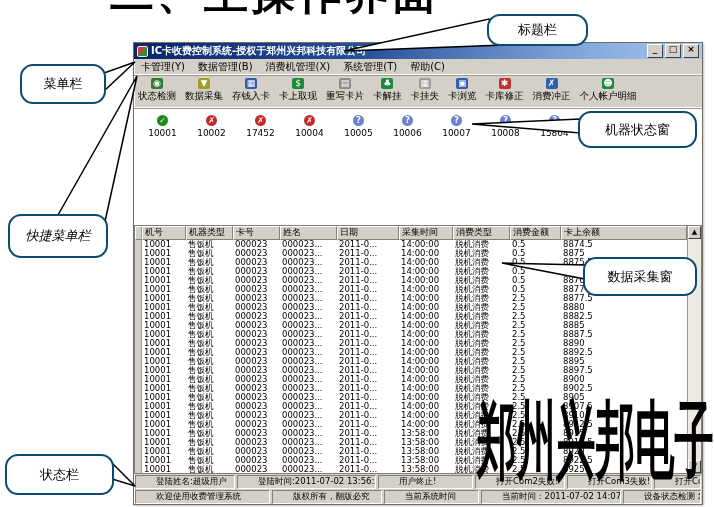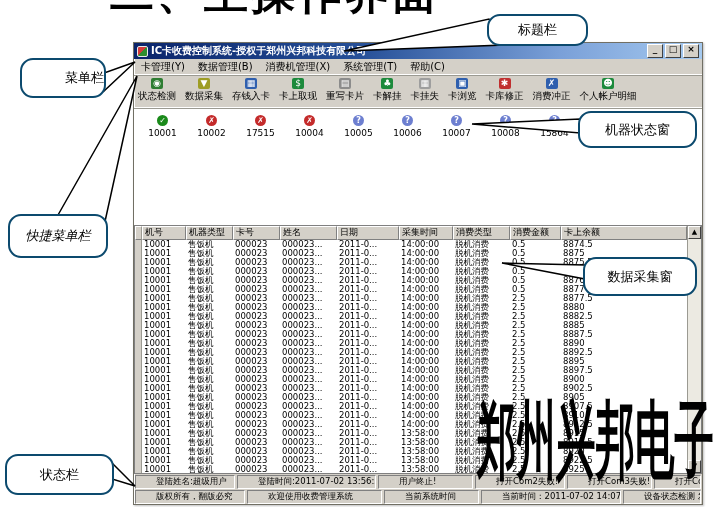--- a/index.html
+++ b/index.html
@@ -62,21 +62,21 @@
   #sb1 .p0{width:100px}#sb1 .p1{width:139px}#sb1 .p2{width:95px}#sb1 .p3{width:90px}
   #sb1 .p4{width:85px}#sb1 .p5{flex:1 1 auto;}
   #sb2 .p0{width:135px}#sb2 .p1{width:110px}#sb2 .p2{width:95px}#sb2 .p3{width:140px}
   #sb2 .p4{flex:1 1 auto;}
 
   
   .callout{position:absolute;background:#fff;border:2px solid #0c4a6e;border-radius:13px;
            display:flex;align-items:center;justify-content:center;font-size:13px;z-index:6;
            box-sizing:border-box;white-space:nowrap;}
   #co-title{left:487px;top:14px;width:101px;height:32px;}
-  #co-menu{left:20px;top:58px;width:86px;height:40px;justify-content:flex-end;}
+  #co-menu{left:20px;top:64px;width:86px;height:40px;}
   #co-shortcut{left:8px;top:214px;width:100px;height:44px;font-style:italic;}
   #co-machine{left:578px;top:111px;width:119px;height:37px;}
   #co-data{left:583px;top:257px;width:114px;height:39px;}
   #co-status{left:5px;top:454px;width:109px;height:41px;}
   #callout-svg{position:absolute;left:0;top:0;z-index:5;}
   #callout-svg polygon{fill:#fff;stroke:#000;stroke-width:1.5;}
 
   .watermark{position:absolute;left:477px;top:396px;font-size:84px;font-weight:bold;color:#000;
              white-space:nowrap;transform:scaleX(0.47);transform-origin:left top;z-index:7;line-height:1.05;}
 </style>
@@ -161,21 +161,21 @@
       <div class="machine">
         <span class="m-icon" style="background: rgb(26, 138, 26);">✓</span>
         <span class="m-id">10001</span>
       </div>
       <div class="machine">
         <span class="m-icon" style="background: rgb(196, 43, 43);">✗</span>
         <span class="m-id">10002</span>
       </div>
       <div class="machine">
         <span class="m-icon" style="background: rgb(196, 43, 43);">✗</span>
-        <span class="m-id">17515</span>
+        <span class="m-id">17452</span>
       </div>
       <div class="machine">
         <span class="m-icon" style="background: rgb(196, 43, 43);">✗</span>
         <span class="m-id">10004</span>
       </div>
       <div class="machine">
         <span class="m-icon" style="background: rgb(109, 127, 208);">?</span>
         <span class="m-id">10005</span>
       </div>
       <div class="machine">
@@ -536,22 +536,22 @@
   </div>
   <div class="statusbar" id="sb1">
       <span class="sbp p0">登陆姓名:超级用户</span>
       <span class="sbp p1">登陆时间:2011-07-02 13:56:59</span>
       <span class="sbp p2">用户终止!</span>
       <span class="sbp p3">打开Com2失败!</span>
       <span class="sbp p4">打开Com3失败!</span>
       <span class="sbp p5">打开Com4失败!</span>
     </div>
   <div class="statusbar" id="sb2">
+      <span class="sbp p0">欢迎使用收费管理系统</span>
       <span class="sbp p1">版权所有，翻版必究</span>
-      <span class="sbp p0">欢迎使用收费管理系统</span>
       <span class="sbp p2">当前系统时间</span>
       <span class="sbp p3">当前时间：2011-07-02 14:07:22</span>
       <span class="sbp p4">设备状态检测 发生于2011-07-02 14:06:37</span>
     </div>
 </div>
 
 <div class="callout" id="co-title">
   <span>标题栏</span>
 </div>
 <div class="callout" id="co-menu">

